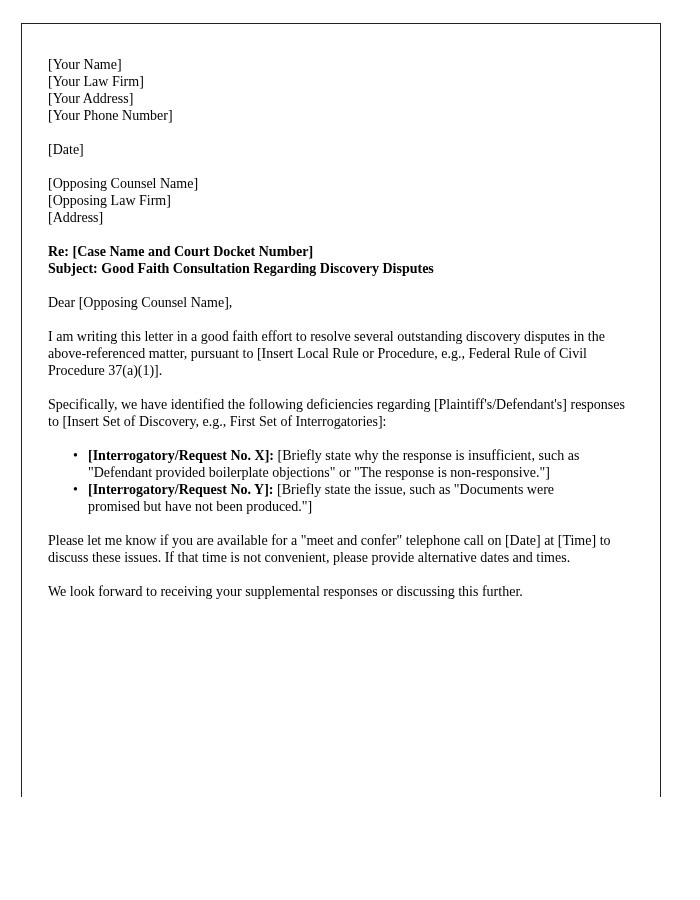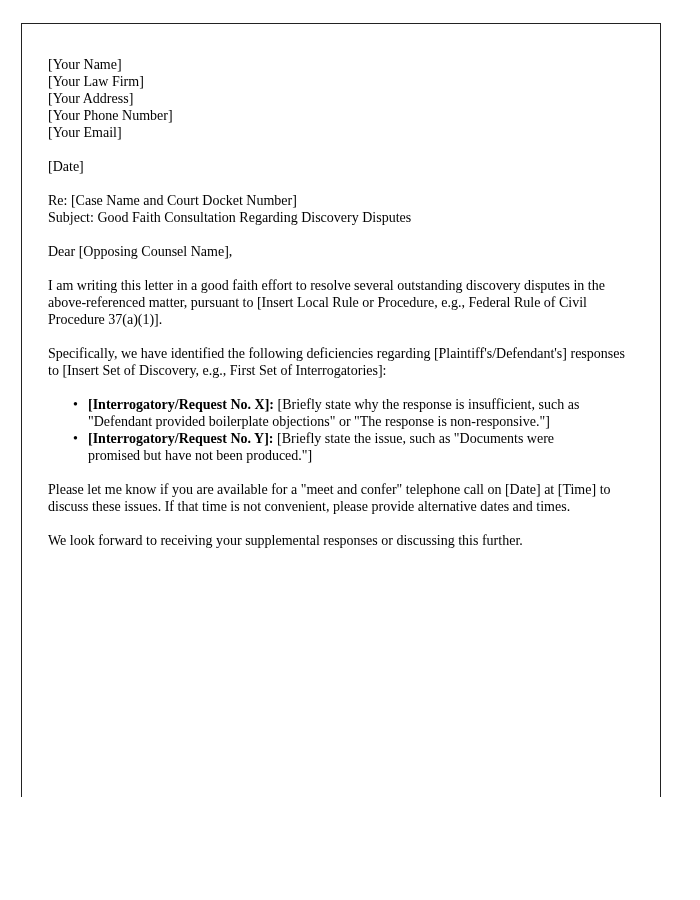--- a/index.html
+++ b/index.html
@@ -52,21 +52,21 @@
     display: block;
     white-space: pre-wrap;
   }
 
   .para {
     margin: 0 0 17px 0;
     white-space: normal;
   }
 
   .subject-block .line {
-    font-weight: normal;
+    font-weight: bold;
   }
 
   
   .deficiency-list {
     list-style: none;
     margin: 0 0 17px 0;
     padding: 0;
   }
   .deficiency-list li {
     position: relative;
@@ -91,27 +91,31 @@
 
 <div class="page-frame"></div>
 
 <div class="letter-body">
 
   <div class="block">
     <span class="line">[Your Name]</span>
     <span class="line">[Your Law Firm]</span>
     <span class="line">[Your Address]</span>
     <span class="line">[Your Phone Number]</span>
-    <span class="line">[Your Email]</span>
   </div>
 
   <div class="block">
     <span class="line">[Date]</span>
   </div>
 
+  <div class="block">
+    <span class="line">[Opposing Counsel Name]</span>
+    <span class="line">[Opposing Law Firm]</span>
+    <span class="line">[Address]</span>
+  </div>
 
   <div class="block subject-block">
     <span class="line">Re: [Case Name and Court Docket Number]</span>
     <span class="line">Subject: Good Faith Consultation Regarding Discovery Disputes</span>
   </div>
 
   <div class="block">
     <span class="line">Dear [Opposing Counsel Name],</span>
   </div>
 

